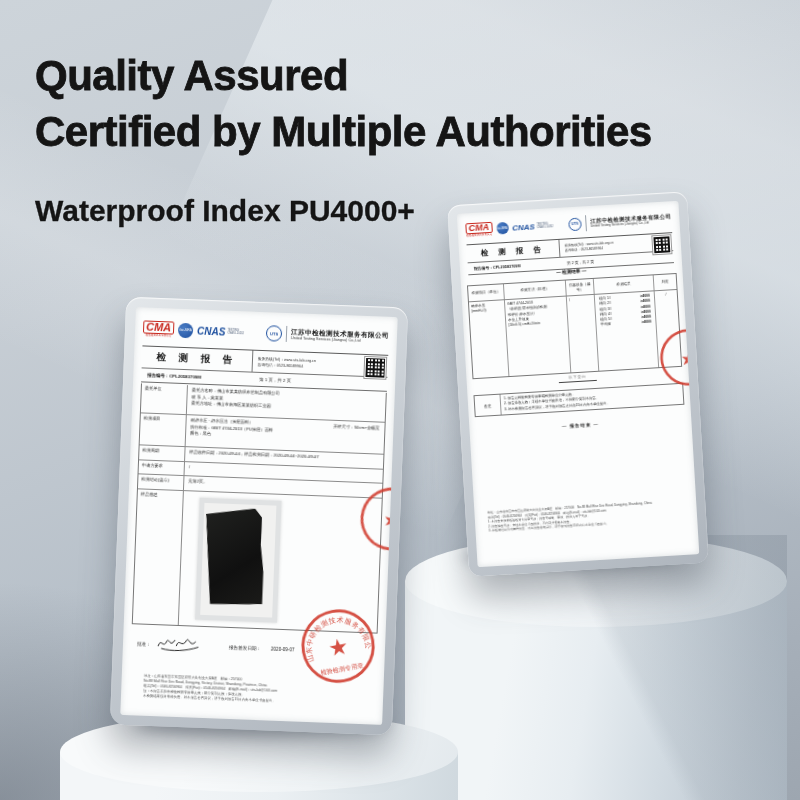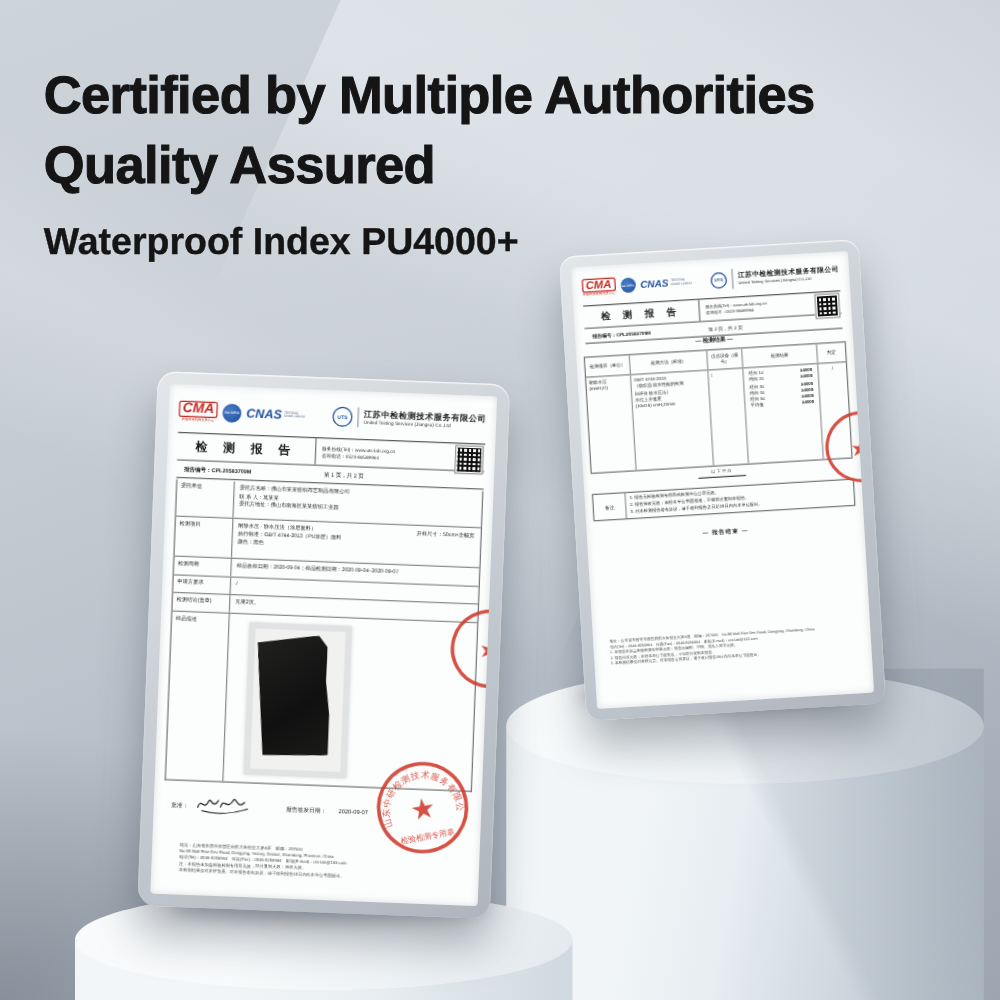--- a/index.html
+++ b/index.html
@@ -155,21 +155,21 @@
   .end-heading { position:absolute; top:216px; left:0; right:0; text-align:center; font-size:4.4px;
                  font-weight:700; color:#222; letter-spacing:1px; }
   .microfooter2 { position:absolute; left:13px; right:9px; top:298px; font-size:3px; line-height:1.5;
                   color:#4a4a4a; }
   .microfooter2 div { white-space:nowrap; overflow:hidden; }
 
   
   .headline { position:absolute; left:35px; top:48px; z-index:10; color:#151515; }
   .headline .h-line { font-size:42px; font-weight:800; letter-spacing:-0.5px; line-height:1.33;
                       -webkit-text-stroke:0.8px #151515; }
-  .headline .h-sub { margin-top:17px; font-size:30px; font-weight:700; letter-spacing:0; -webkit-text-stroke:0.3px #151515; }
+  .headline .h-sub { margin-top:34px; font-size:30px; font-weight:700; letter-spacing:0; -webkit-text-stroke:0.3px #151515; }
 </style>
 </head>
 <body>
 
 <div class="stage">
 
   <div class="beam"></div>
   <div class="beam2"></div>
   <div class="vignette"></div>
 
@@ -456,18 +456,18 @@
               <text x="40" y="66" text-anchor="middle" font-size="6.4" fill="#d03a2c">检验检测专用章</text>
             </svg>
           </div>
 
         </div>
       </div>
     </div>
   </div>
 
   <div class="headline">
+    <div class="h-line">Quality Assured</div>
     <div class="h-line">Certified by Multiple Authorities</div>
-    <div class="h-line">Quality Assured</div>
     <div class="h-sub">Waterproof Index PU4000+</div>
   </div>
 
 </div>
 
 </body></html>

